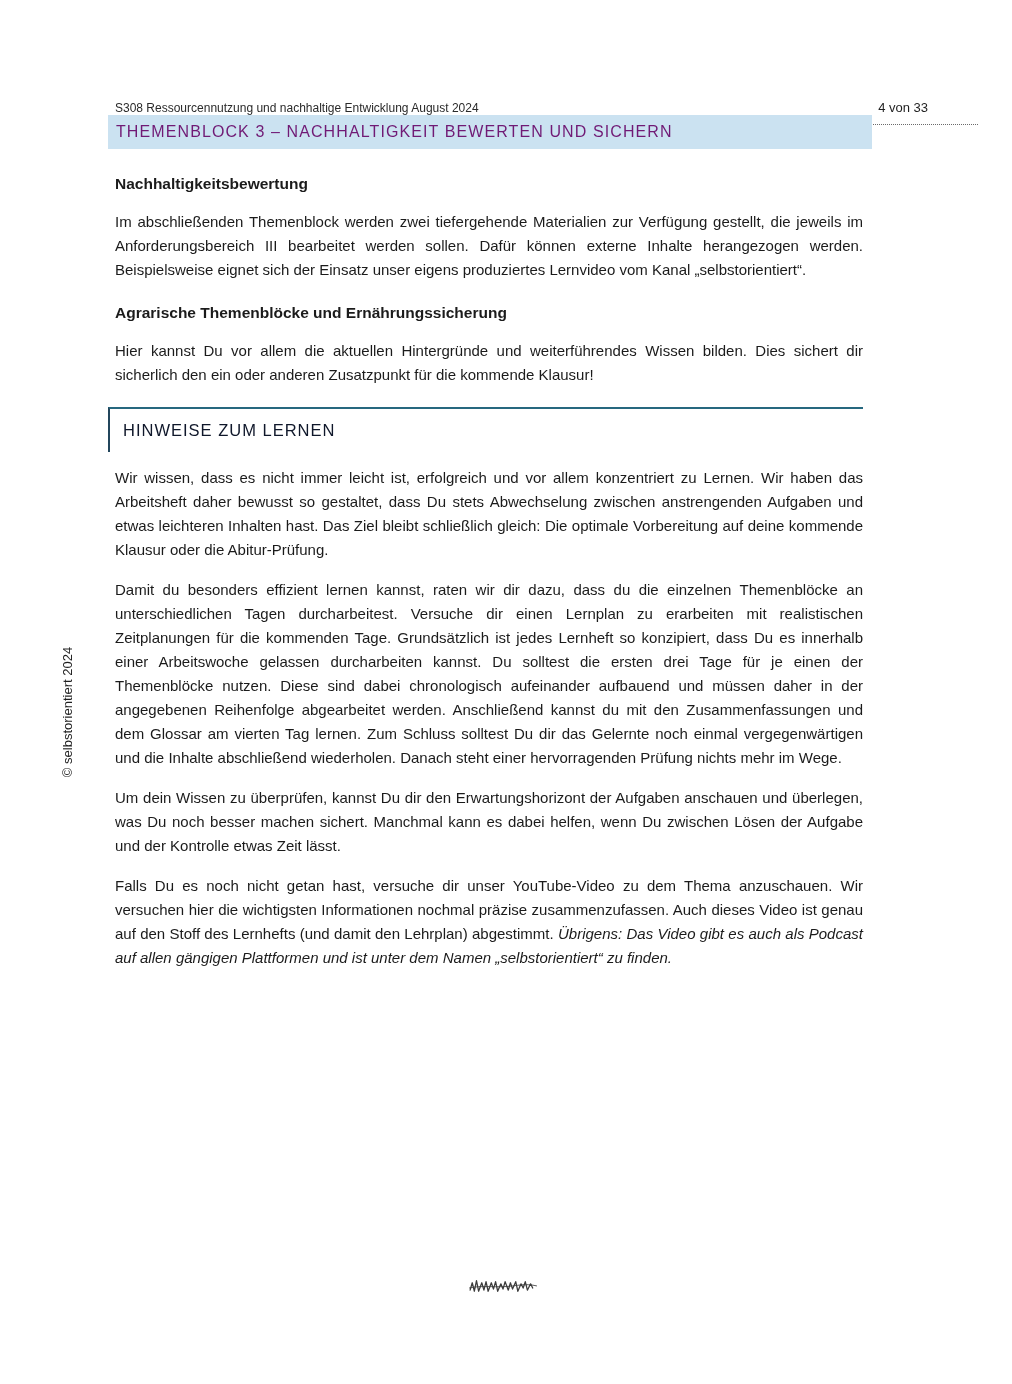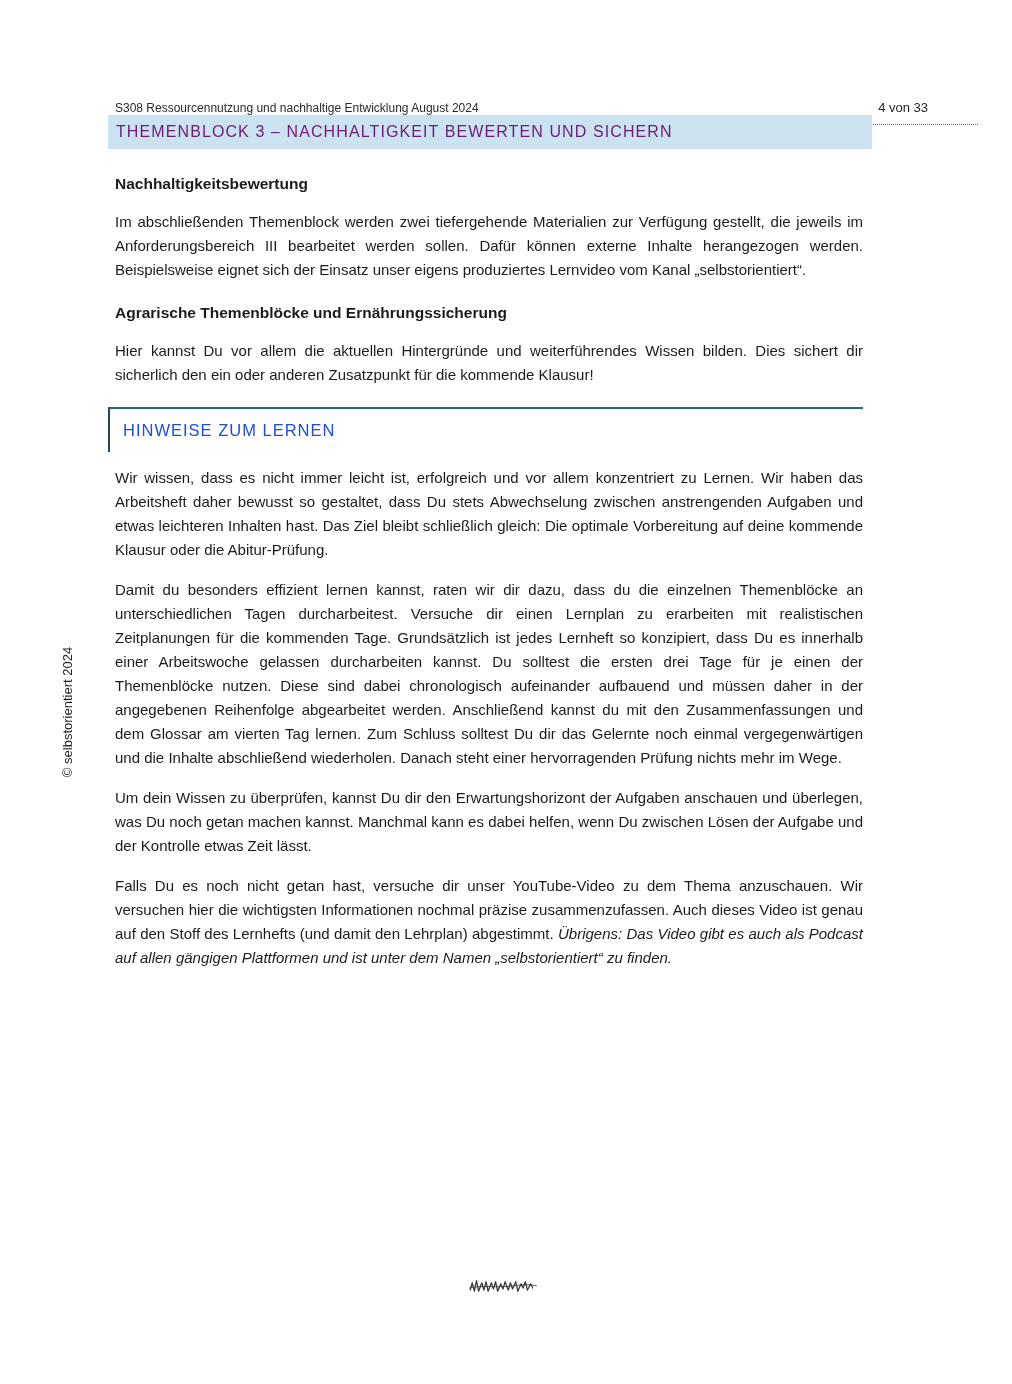--- a/index.html
+++ b/index.html
@@ -110,28 +110,28 @@
 
 <div class="content">
 
   <div class="section-heading" style="margin-top:23px">Nachhaltigkeitsbewertung</div>
   <p>Im abschließenden Themenblock werden zwei tiefergehende Materialien zur Verfügung gestellt, die jeweils im Anforderungsbereich III bearbeitet werden sollen. Dafür können externe Inhalte herangezogen werden. Beispielsweise eignet sich der Einsatz unser eigens produziertes Lernvideo vom Kanal „selbstorientiert“.</p>
 
   <div class="section-heading" style="margin-top:19px">Agrarische Themenblöcke und Ernährungssicherung</div>
   <p>Hier kannst Du vor allem die aktuellen Hintergründe und weiterführendes Wissen bilden. Dies sichert dir sicherlich den ein oder anderen Zusatzpunkt für die kommende Klausur!</p>
 
   <div class="hinweise-box" id="hinweise-box" style="border-top: 2px solid rgb(38, 104, 127); border-left: 2px solid rgb(35, 70, 92);">
-    <span class="hinweise-title" style="color: #1d4ed8;">HINWEISE ZUM LERNEN</span>
+    <span class="hinweise-title" style="color: #0f172a;">HINWEISE ZUM LERNEN</span>
   </div>
 
   <p>Wir wissen, dass es nicht immer leicht ist, erfolgreich und vor allem konzentriert zu Lernen. Wir haben das Arbeitsheft daher bewusst so gestaltet, dass Du stets Abwechselung zwischen anstrengenden Aufgaben und etwas leichteren Inhalten hast. Das Ziel bleibt schließlich gleich: Die optimale Vorbereitung auf deine kommende Klausur oder die Abitur-Prüfung.</p>
 
   <p style="margin-top:16px">Damit du besonders effizient lernen kannst, raten wir dir dazu, dass du die einzelnen Themenblöcke an unterschiedlichen Tagen durcharbeitest. Versuche dir einen Lernplan zu erarbeiten mit realistischen Zeitplanungen für die kommenden Tage. Grundsätzlich ist jedes Lernheft so konzipiert, dass Du es innerhalb einer Arbeitswoche gelassen durcharbeiten kannst. Du solltest die ersten drei Tage für je einen der Themenblöcke nutzen. Diese sind dabei chronologisch aufeinander aufbauend und müssen daher in der angegebenen Reihenfolge abgearbeitet werden. Anschließend kannst du mit den Zusammenfassungen und dem Glossar am vierten Tag lernen. Zum Schluss solltest Du dir das Gelernte noch einmal vergegenwärtigen und die Inhalte abschließend wiederholen. Danach steht einer hervorragenden Prüfung nichts mehr im Wege.</p>
 
-  <p style="margin-top:16px">Um dein Wissen zu überprüfen, kannst Du dir den Erwartungshorizont der Aufgaben anschauen und überlegen, was Du noch getan machen kannst. Manchmal kann es dabei helfen, wenn Du zwischen Lösen der Aufgabe und der Kontrolle etwas Zeit lässt.</p>
+  <p style="margin-top:16px">Um dein Wissen zu überprüfen, kannst Du dir den Erwartungshorizont der Aufgaben anschauen und überlegen, was Du noch besser machen sichert. Manchmal kann es dabei helfen, wenn Du zwischen Lösen der Aufgabe und der Kontrolle etwas Zeit lässt.</p>
 
   <p class="last-block"><span>Falls Du es noch nicht getan hast, versuche dir unser YouTube-Video zu dem Thema anzuschauen. Wir versuchen hier die wichtigsten Informationen nochmal präzise zusammenzufassen. Auch dieses Video ist genau auf den Stoff des Lernhefts (und damit den Lehrplan) abgestimmt. </span><span class="italic">Übrigens: Das Video gibt es auch als Podcast auf allen gängigen Plattformen und ist unter dem Namen „selbstorientiert“ zu finden.</span></p>
 
 </div>
 
 <div class="copyright-vertical">© selbstorientiert 2024</div>
 
 <svg class="signature" viewBox="0 0 66 22" aria-hidden="true">
   <path d="M2 14 L4 7 L6 15 L8 5 L10 15 L13 7 L15 14 L17 6 L19 15 L22 7 L24 13 L26 6 L28 15 L31 8 L33 13 L35 6 L38 14 L40 7 L42 13 L45 6 L47 15 L50 8 L52 12 L54 6 L56 14 L59 8 L61 12" fill="none" stroke="#1b1b1b" stroke-width="1.2" stroke-linecap="round" stroke-linejoin="round"></path>
   <path d="M1 12 C 12 9, 28 12, 42 10 S 60 9, 65 10" fill="none" stroke="#1b1b1b" stroke-width="0.8" fill-opacity="0"></path>

